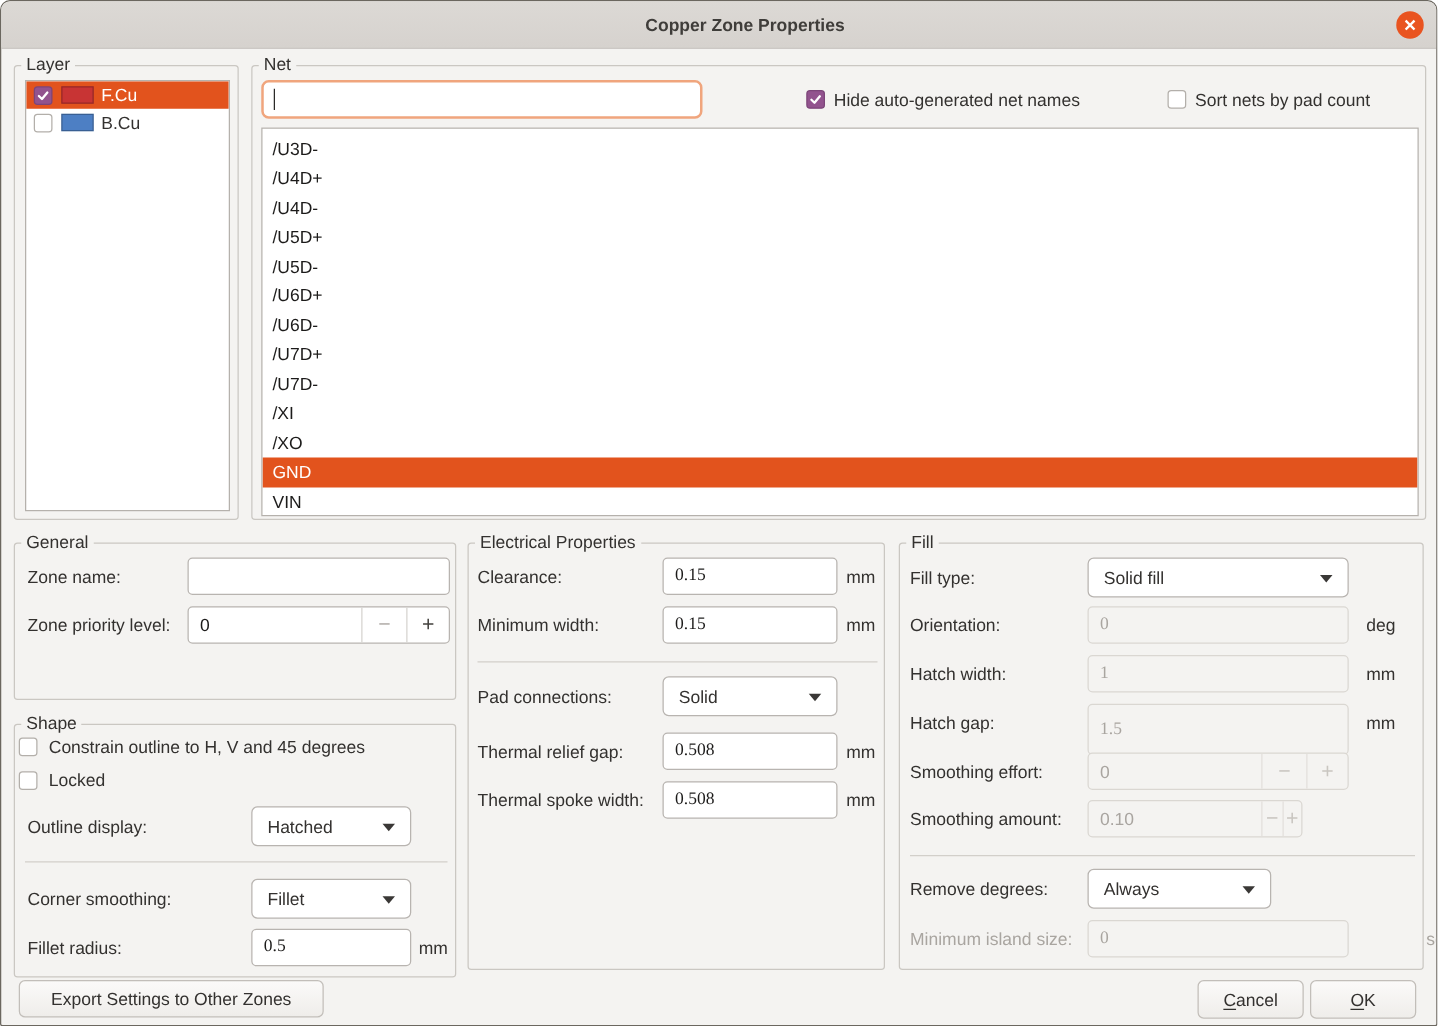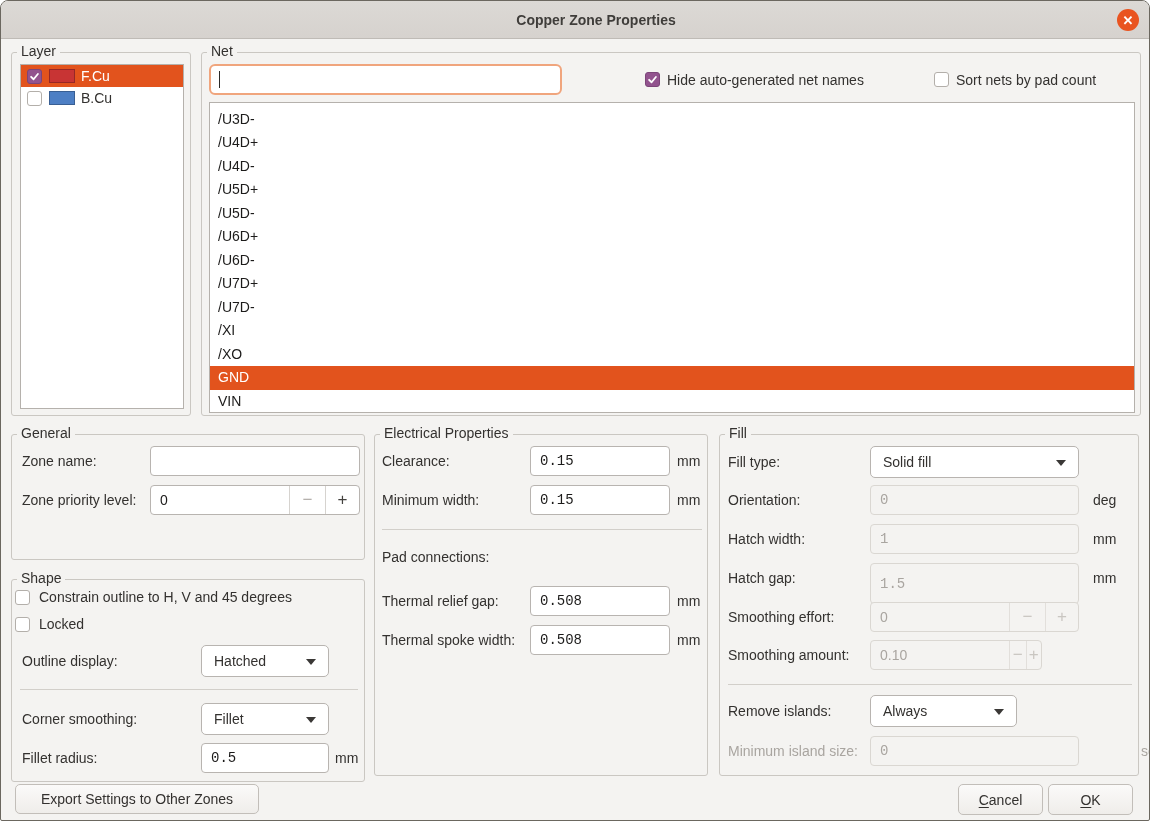--- a/index.html
+++ b/index.html
@@ -20,21 +20,21 @@
 
   .content { position:absolute; left:0; top:38px; width:1150px; height:783px; }
 
   
   .group { position:absolute; border:1px solid #cac7c2; border-radius:3px; }
   .group-label { position:absolute; top:-10px; left:5px; background:#f4f3f1; padding:0 4px; color:#33312f; }
 
   
   .txt { position:absolute; white-space:nowrap; }
   .input { position:absolute; background:#fff; border:1px solid #b8b4b0; border-radius:4px;
-           font-family:Liberation Mono, monospace; font-size:14px; color:#1c1b1a; padding:0 9px; }
+           font-family:Liberation Serif, serif; font-size:14px; color:#1c1b1a; padding:0 9px; }
   input.input { outline:none; }
   .input.disabled { background:#f4f3f1; border-color:#dad7d2; color:#a9a5a0; }
 
   .dropdown { position:absolute; background:#fff; border:1px solid #b8b4b0; border-radius:5px;
               display:flex; align-items:center; padding-left:12px; cursor:pointer; }
   .dd-arrow { position:absolute; right:12px; top:50%; margin-top:-2px; width:0; height:0;
               border-left:5px solid transparent; border-right:5px solid transparent; border-top:6px solid #3a3836; }
 
   .spinner { position:absolute; background:#fff; border:1px solid #b8b4b0; border-radius:4px; display:flex; overflow:hidden; }
   .spinner .spin-value { border:none; background:transparent; padding:0 9px; font-family:"Liberation Sans",sans-serif;
@@ -204,20 +204,24 @@
       <input class="input" style="left: 155px; top: 11px; width: 140px; height: 30px;" value="0.15">
       <span class="txt" style="left:302px; top:11px; line-height:30px;">mm</span>
 
       <span class="txt" style="left:7px; top:50px; line-height:30px;">Minimum width:</span>
       <input class="input" style="left: 155px; top: 50px; width: 140px; height: 30px;" value="0.15">
       <span class="txt" style="left:302px; top:50px; line-height:30px;">mm</span>
 
       <div class="sep" style="left:7px; width:320px; top:94px;"></div>
 
       <span class="txt" style="left:7px; top:106px; line-height:32px;">Pad connections:</span>
+      <div class="dropdown" style="left:155px; top:106px; width:140px; height:32px;">
+        <span>Solid</span>
+        <span class="dd-arrow"></span>
+      </div>
 
       <span class="txt" style="left:7px; top:151px; line-height:30px;">Thermal relief gap:</span>
       <input class="input" style="left: 155px; top: 151px; width: 140px; height: 30px;" value="0.508">
       <span class="txt" style="left:302px; top:151px; line-height:30px;">mm</span>
 
       <span class="txt" style="left:7px; top:190px; line-height:30px;">Thermal spoke width:</span>
       <input class="input" style="left: 155px; top: 190px; width: 140px; height: 30px;" value="0.508">
       <span class="txt" style="left:302px; top:190px; line-height:30px;">mm</span>
     </div>
 
@@ -259,21 +263,21 @@
         <div class="spin-btn" style="width:36px;">
             <span>−</span>
           </div>
         <div class="spin-btn" style="width:33px;">
             <span>+</span>
           </div>
       </div>
 
       <div class="sep" style="left:8px; width:404px; top:249px;"></div>
 
-      <span class="txt" style="left:8px; top:260px; line-height:32px;">Remove islands:</span>
+      <span class="txt" style="left:8px; top:260px; line-height:32px;">Remove degrees:</span>
       <div class="dropdown" style="left:150px; top:260px; width:147px; height:32px;">
         <span>Always</span>
         <span class="dd-arrow"></span>
       </div>
 
       <span class="txt lbl-dis" style="left:8px; top:301px; line-height:30px;">Minimum island size:</span>
       <input class="input disabled" style="left: 150px; top: 301px; width: 209px; height: 30px;" disabled="" value="0">
       <span class="txt unit-dis" style="left:373px; top:301px; line-height:30px;margin-left:48px;">sq. mm</span>
     </div>
 

